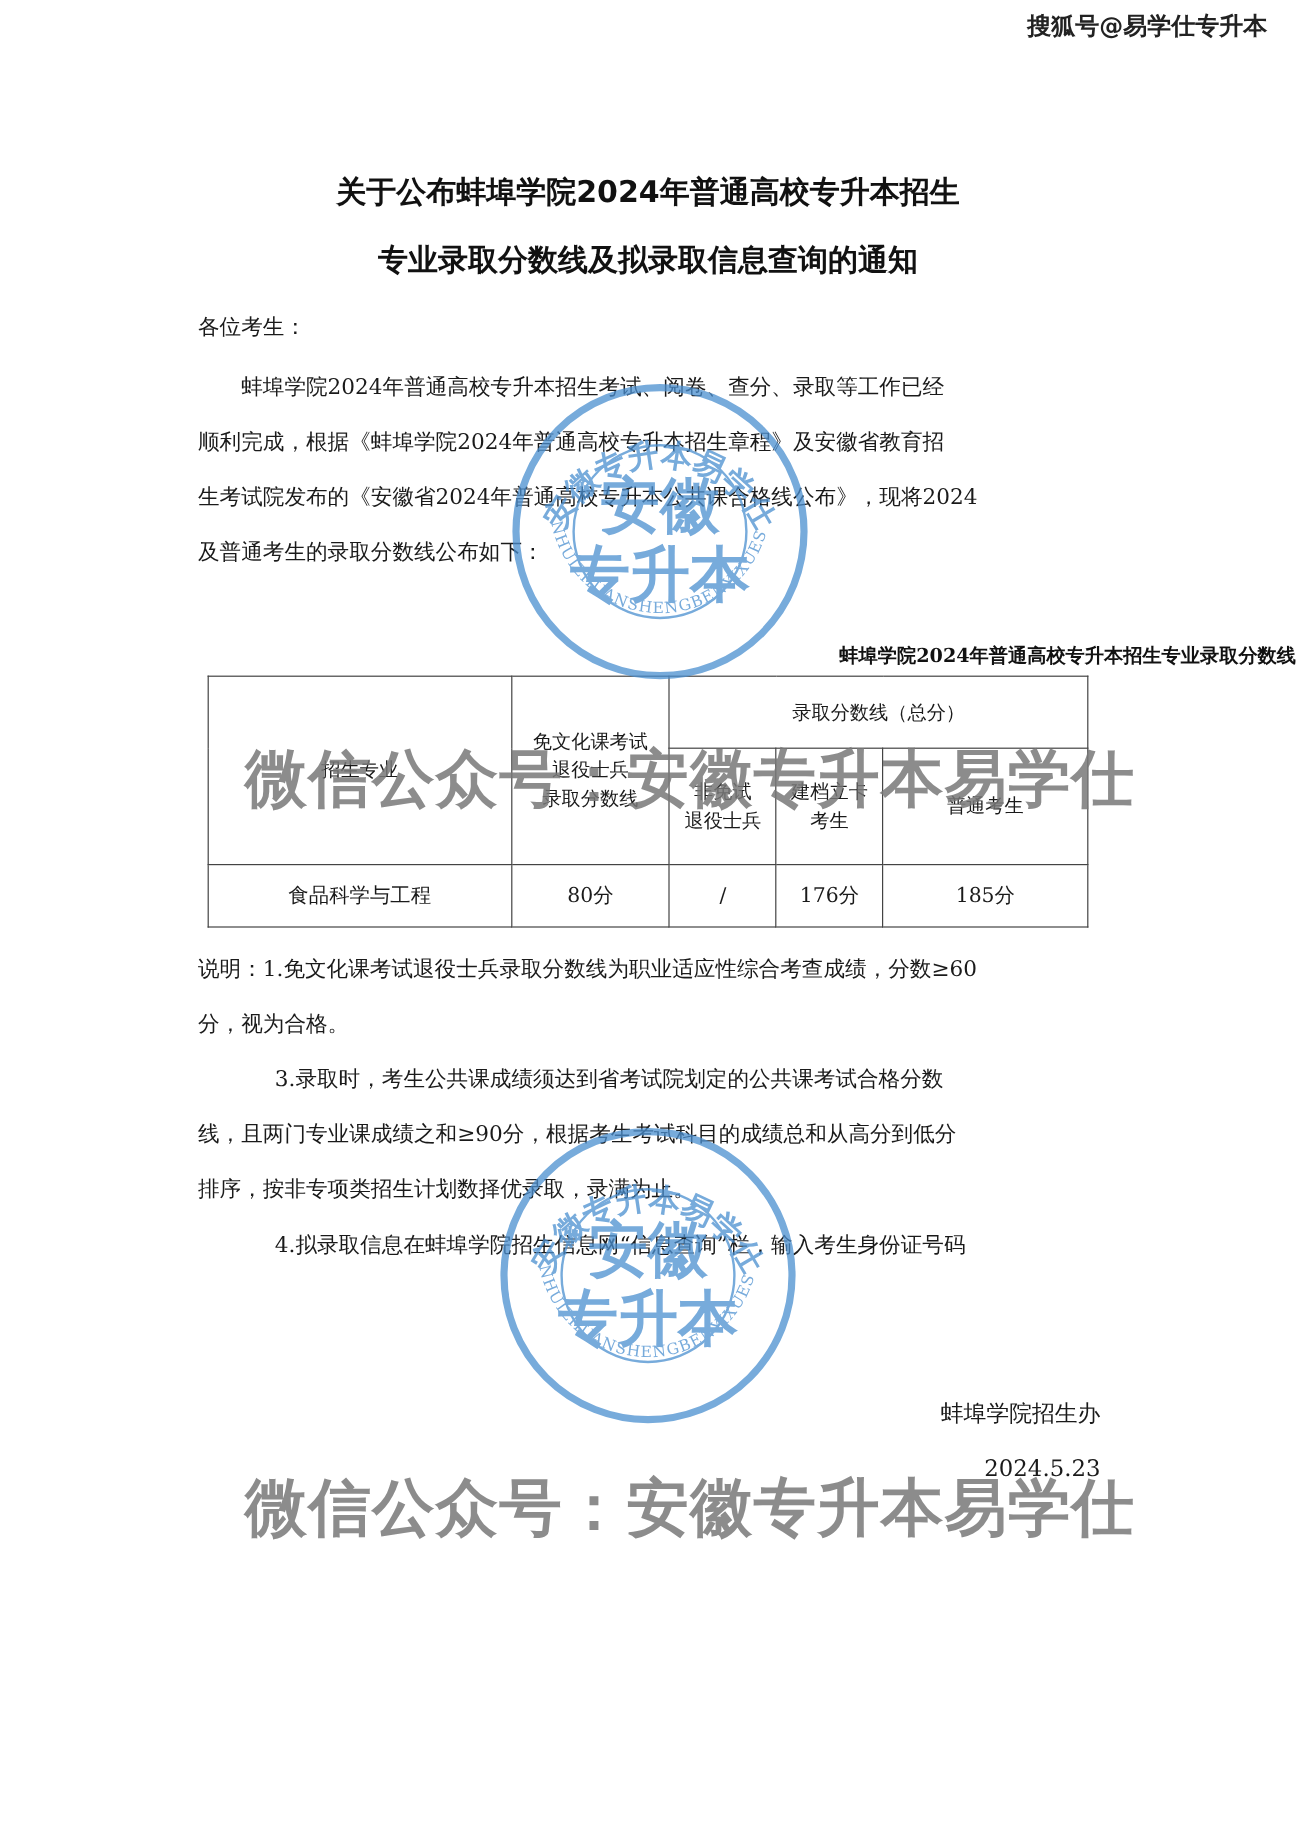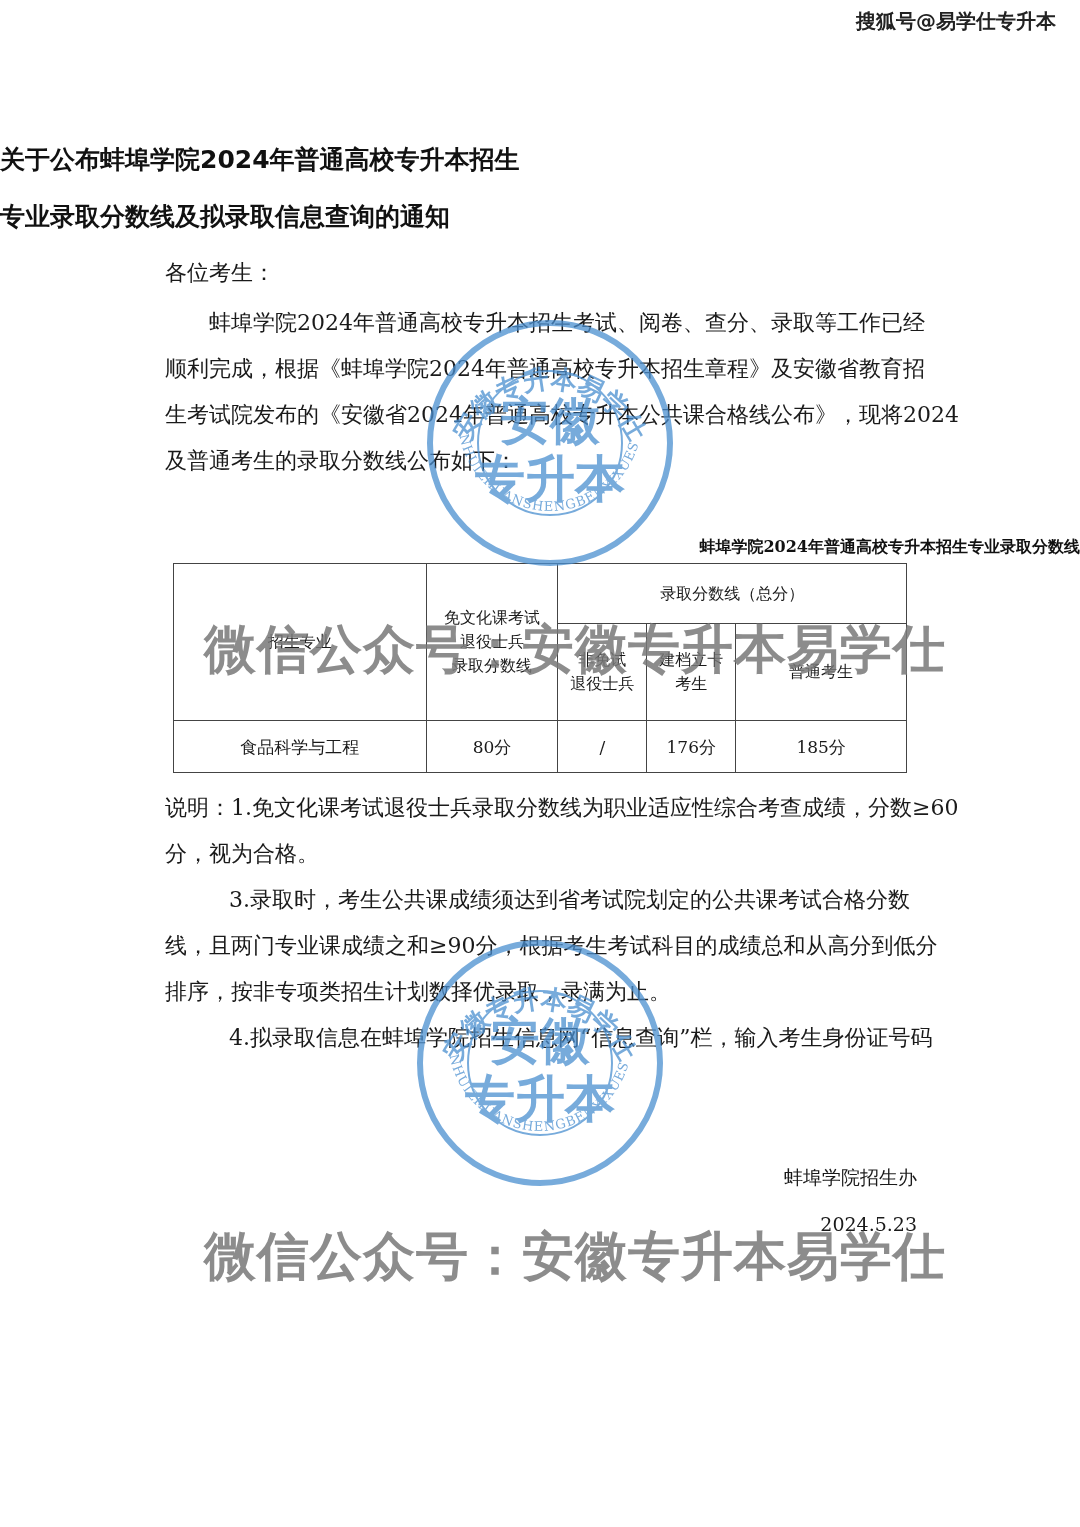--- a/index.html
+++ b/index.html
@@ -5,27 +5,27 @@
     html, body { margin: 0; padding: 0; }
     body {
       width: 1080px; height: 1527px; background: #ffffff; position: relative; overflow: hidden;
       font-family: "DejaVu Serif", "Liberation Serif", serif; color: #1a1a1a;
     }
     .site-mark {
       position: absolute; top: 8px; right: 24px; font-family: "DejaVu Sans", sans-serif;
       font-size: 20px; font-weight: bold; color: #222; letter-spacing: 0px;
     }
     .title {
-      position: absolute; left: 0; width: 1080px; 
+      position: absolute; left: 0; width: 1080px; text-align: center;
       font-family: "DejaVu Sans", sans-serif; font-weight: bold; font-size: 25px; color: #111;
     }
     .title.l1 { top: 143px; }
     .title.l2 { top: 200px; }
     .para {
-      position: absolute; left: 165px; width: 752px; font-size: 22px; line-height: 46px;
+      position: absolute; left: 165px; width: 752px; font-size: 18px; line-height: 46px;
       text-align: justify; color: #1a1a1a;
     }
     .line { display: block; white-space: nowrap; height: 46px; }
     .greet { top: 250px; }
     .body1 { top: 300px; }
     .table-caption {
       position: absolute; top: 537px; left: 0; width: 1080px; text-align: right;
       font-weight: bold; font-size: 16px; color: #111;
     }
     table.scores {

